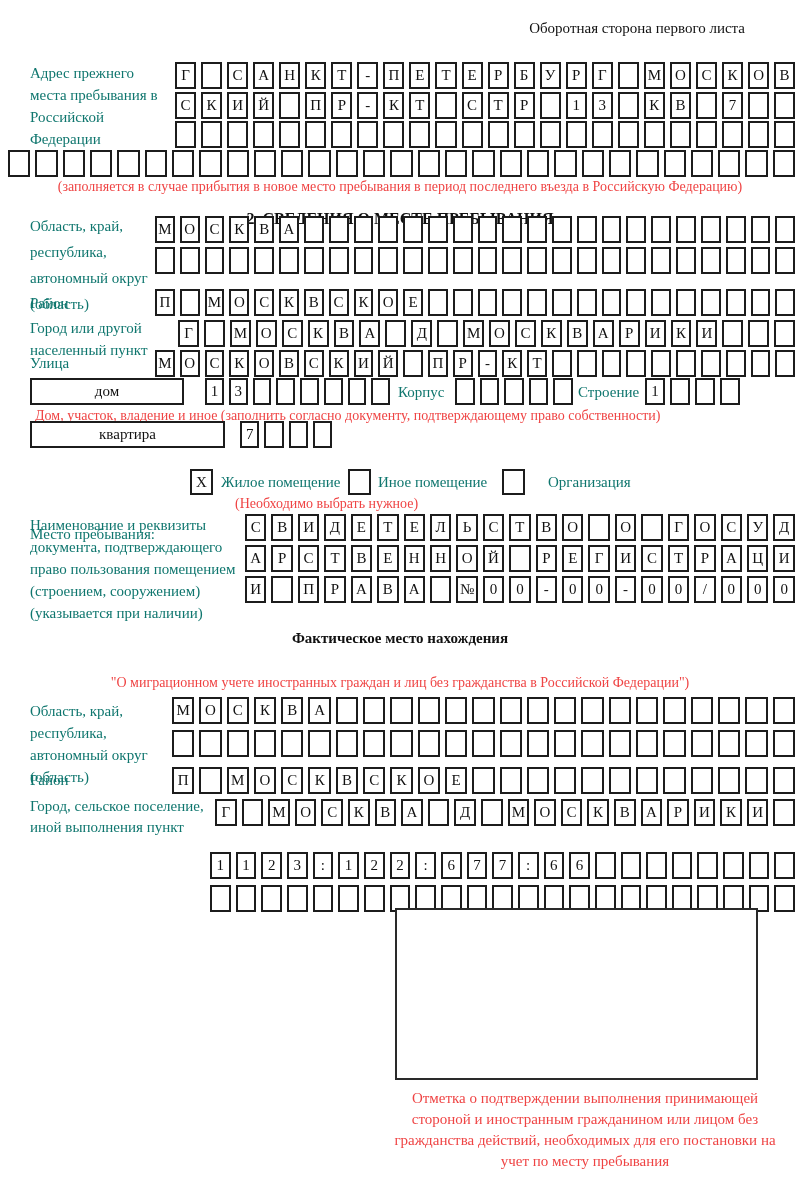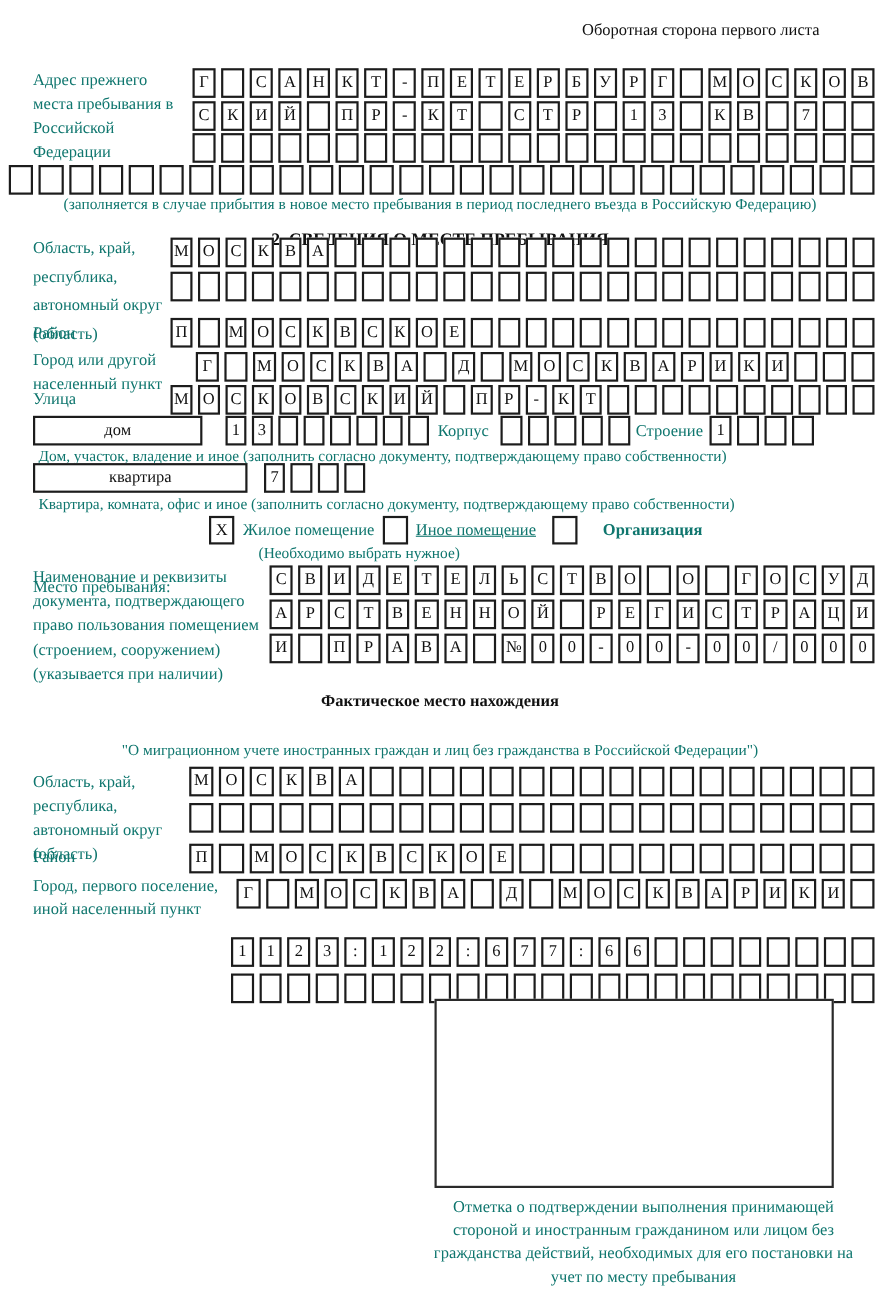--- a/index.html
+++ b/index.html
@@ -2,21 +2,21 @@
 <html><head>
 <meta charset="utf-8">
 <style>
   html,body{margin:0;padding:0;background:#fff;}
   .page{
     position:relative;width:800px;height:1180px;background:#ffffff;
     font-family:"Liberation Serif","DejaVu Serif",serif;color:#111;overflow:hidden;border-radius:10px;
   }
   .abs{position:absolute;}
   .lbl{position:absolute;font-size:15px;line-height:22px;color:#0f766e;}
-  .note{position:absolute;font-size:14px;color:#0f766e;}
+  .note{position:absolute;font-size:14px;color:#ef4444;}
   .center{left:0;width:100%;text-align:center;}
   .title{position:absolute;font-weight:bold;font-size:16px;}
   .cells{position:absolute;display:flex;gap:5px;}
   .cells .cell{
     flex:1;height:27px;border:2px solid #1c1c1c;box-sizing:border-box;background:#fff;
     display:flex;align-items:center;justify-content:center;font-size:15px;line-height:1;
   }
   .widebox{
     position:absolute;height:27px;border:2px solid #1c1c1c;box-sizing:border-box;background:#fff;
     display:flex;align-items:center;justify-content:center;font-size:15px;
@@ -322,29 +322,28 @@
     </div>
   <div class="note" style="left:35px;top:408px;">Дом, участок, владение и иное (заполнить согласно документу, подтверждающему право собственности)</div>
 
   <div class="widebox" style="left:30px;top:421px;width:195px;">квартира</div>
   <div class="cells" style="left:240px;top:421px;width:92px;">
       <div class="cell">7</div>
       <div class="cell"></div>
       <div class="cell"></div>
       <div class="cell"></div>
     </div>
-  <div class="note" style="left:35px;top:452px;">Квартира, комната, офис и иное (заполнить согласно документу, подтверждающему право собственности)</div>
 
   <div class="lbl" style="left:30px;top:491px;margin-top:32px;">Место пребывания:</div>
   <div class="checkbox" style="left:190px;top:469px;">X</div>
   <div class="lbl" style="left:221px;top:471px;">Жилое помещение</div>
   <div class="checkbox" style="left:348px;top:469px;"></div>
-  <div class="lbl" style="left:378px;top:471px;text-decoration:underline;">Иное помещение</div>
+  <div class="lbl" style="left:378px;top:471px;">Иное помещение</div>
   <div class="checkbox" style="left:502px;top:469px;"></div>
-  <div class="lbl" style="left:548px;top:471px;font-weight:bold;">Организация</div>
+  <div class="lbl" style="left:548px;top:471px;">Организация</div>
   <div class="note" style="left:235px;top:496px;">(Необходимо выбрать нужное)</div>
 
   <div class="lbl" style="left:30px;top:514px;width:215px;">Наименование и реквизиты документа, подтверждающего право пользования помещением (строением, сооружением) (указывается при наличии)</div>
   <div class="cells" style="left:245px;top:514px;width:550px;">
       <div class="cell">С</div>
       <div class="cell">В</div>
       <div class="cell">И</div>
       <div class="cell">Д</div>
       <div class="cell">Е</div>
       <div class="cell">Т</div>
@@ -486,21 +485,21 @@
       <div class="cell"></div>
       <div class="cell"></div>
       <div class="cell"></div>
       <div class="cell"></div>
       <div class="cell"></div>
       <div class="cell"></div>
       <div class="cell"></div>
       <div class="cell"></div>
     </div>
 
-  <div class="lbl" style="left:30px;top:796px;width:195px;line-height:21px;">Город, первого поселение, иной населенный пункт</div>
+  <div class="lbl" style="left:30px;top:796px;width:195px;line-height:21px;">Город, сельское поселение, иной выполнения пункт</div>
   <div class="cells" style="left:215px;top:799px;width:580px;">
       <div class="cell">Г</div>
       <div class="cell"></div>
       <div class="cell">М</div>
       <div class="cell">О</div>
       <div class="cell">С</div>
       <div class="cell">К</div>
       <div class="cell">В</div>
       <div class="cell">А</div>
       <div class="cell"></div>

